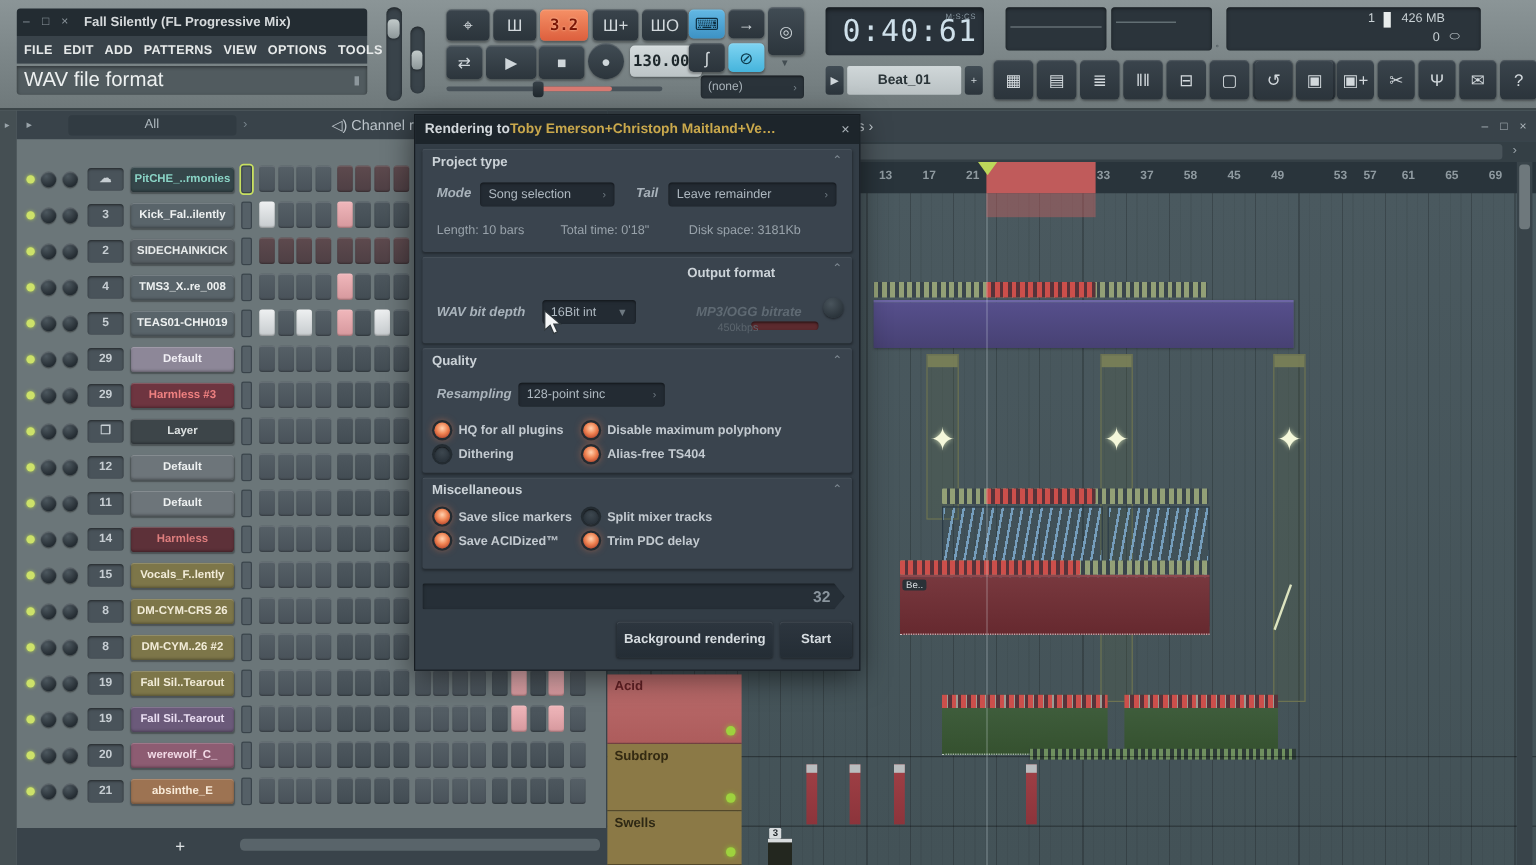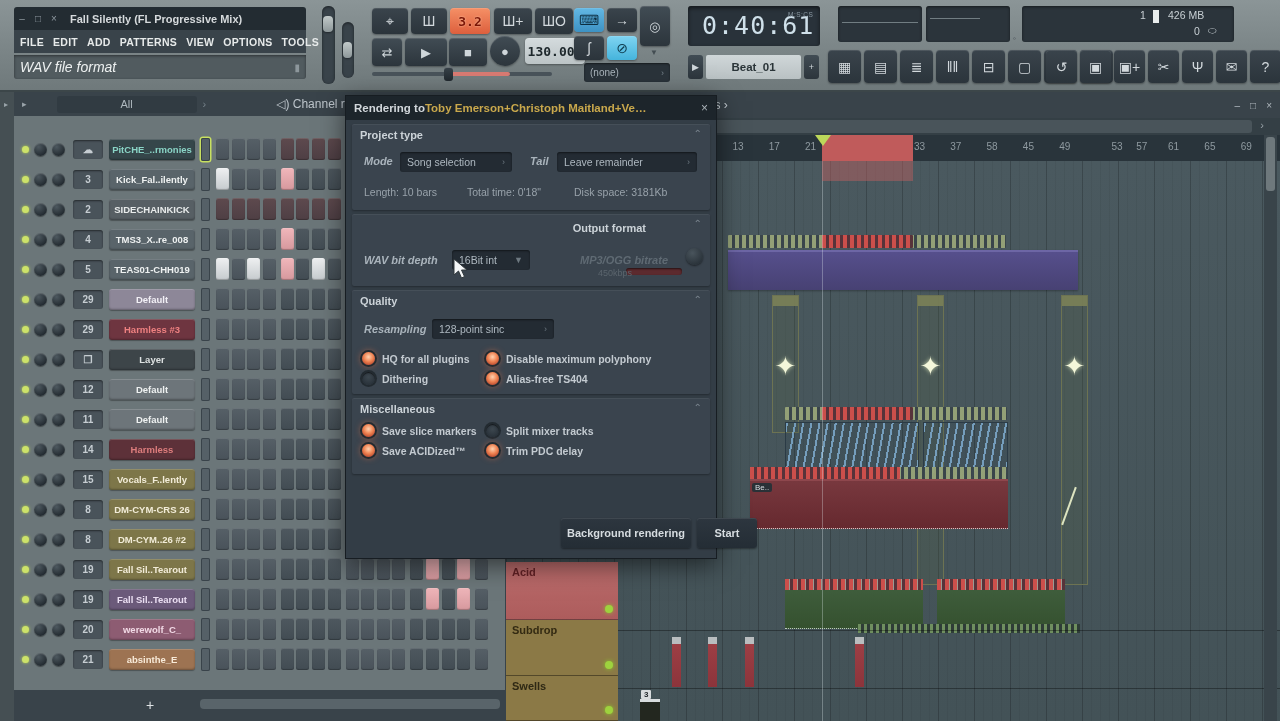--- a/index.html
+++ b/index.html
@@ -14,21 +14,21 @@
     background-color:#7d8789;border-bottom:2px solid #3c4649;}
   .winchip{left:14px;top:7px;width:292px;height:23px;background:#232c32;border-radius:3px 3px 0 0;
     display:flex;align-items:center;color:#8d979e;font-size:10px;}
   .winbtn{width:16px;text-align:center;cursor:pointer;}
   .wintitle{color:#d6dadc;font-size:11px;font-weight:bold;margin-left:8px;white-space:nowrap;overflow:hidden;}
   .menubar{left:14px;top:30px;width:292px;height:23px;background:#39434a;display:flex;align-items:center;
     padding-left:6px;box-sizing:border-box;gap:9px;}
   .menu-item{color:#e7eaea;font-size:10.5px;font-weight:bold;letter-spacing:.3px;cursor:pointer;}
   .hintbar{left:14px;top:55px;width:292px;height:24px;background:#515b5f;border-radius:0 0 3px 3px;
     box-shadow:inset 0 1px 3px rgba(0,0,0,.45);display:flex;align-items:center;padding:0 6px;box-sizing:border-box;}
-  .hinttext{color:#edf0f0;font-size:14px;font-style:italic;}
+  .hinttext{color:#edf0f0;font-size:17px;}
   .hinticon{margin-left:auto;color:#8d979c;font-size:10px;}
 
   .vslider{background:#39434a;border-radius:6px;box-shadow:inset 0 1px 3px rgba(0,0,0,.5);}
   .vhandle{position:absolute;left:1px;width:10px;height:16px;border-radius:4px;
     background:linear-gradient(#c2caca,#8d9799);box-shadow:0 1px 2px rgba(0,0,0,.4);}
 
   .tbtn{display:inline-flex;align-items:center;justify-content:center;height:26px;border-radius:4px;
     background:linear-gradient(#414c54,#2c353c);box-shadow:inset 0 1px 0 rgba(255,255,255,.12),0 1px 2px rgba(0,0,0,.35);
     color:#cfd6da;font-size:13px;cursor:pointer;}
   .tbtn.blue{background:linear-gradient(#63b8e4,#3d92c4);color:#0d2e40;}
@@ -101,21 +101,21 @@
   #playlist{left:506px;top:92px;width:774px;height:629px;background:#46555b;overflow:hidden;}
   #pl-head{left:0;top:0;width:100%;height:26px;background:#39434a;display:flex;align-items:center;
     padding:0 8px;box-sizing:border-box;color:#c4ccd1;}
   #pl-title{font-size:12px;margin-left:8px;white-space:nowrap;}
   .pl-hicon{color:#aeb8be;font-size:12px;margin-right:8px;}
   #pl-winbtns{margin-left:auto;display:flex;gap:10px;color:#aeb6bc;font-size:10px;}
   #pl-scrollstrip{left:0;top:26px;width:774px;height:17px;background:#343f45;}
   #pl-scrollthumb{position:absolute;left:2px;top:2px;width:744px;height:13px;background:#49545a;border-radius:3px;}
   #pl-scrollarrow{position:absolute;right:16px;top:1px;color:#98a2a8;font-size:11px;}
   #ruler{left:0;top:43px;width:774px;height:26px;background:#29343b;border-bottom:1px solid #1d262c;}
-  .rnum{position:absolute;top:6px;width:20px;text-align:center;color:#8f9aa0;font-size:10px;font-weight:normal;}
+  .rnum{position:absolute;top:6px;width:20px;text-align:center;color:#8f9aa0;font-size:10px;font-weight:bold;}
   .rnum.insel{color:#f2dcdc;}
   #pl-body{left:0;top:69px;width:774px;height:560px;
     background:repeating-linear-gradient(90deg,rgba(0,0,0,.16) 0 1px,transparent 1px 36px),
                repeating-linear-gradient(90deg,rgba(0,0,0,.05) 0 1px,transparent 1px 9px),
                linear-gradient(#4a595f,#435257);}
   .sel-ruler{left:316px;top:43px;width:91px;height:26px;background:#c05b5b;}
   .sel-below{left:316px;top:69px;width:91px;height:20px;background:rgba(195,95,95,.45);}
   .marker{left:309px;top:43px;width:0;height:0;border-left:8px solid transparent;border-right:8px solid transparent;
     border-top:11px solid #bcd75a;}
   .clip{position:absolute;box-sizing:border-box;}
@@ -185,21 +185,21 @@
   #bitrate-bar{position:absolute;width:56px;height:7px;background:#5c2a2e;border-radius:3px;
     box-shadow:inset 0 1px 2px rgba(0,0,0,.6);}
   #bitrate-knob{position:absolute;width:17px;height:17px;border-radius:50%;
     background:radial-gradient(circle at 38% 30%,#49545c,#2a333a 75%);box-shadow:0 1px 2px rgba(0,0,0,.5);}
   #progress{position:absolute;left:6px;top:390px;width:352px;height:22px;background:#262f37;border-radius:2px;
     box-shadow:inset 0 1px 3px rgba(0,0,0,.5);display:flex;align-items:center;justify-content:flex-end;
     padding-right:12px;box-sizing:border-box;clip-path:polygon(0 0,calc(100% - 9px) 0,100% 50%,calc(100% - 9px) 100%,0 100%);}
   #progress .pval{color:#8a959e;font-size:13px;font-weight:bold;}
   .dlgbtn{position:absolute;height:30px;background:linear-gradient(#2d363f,#242d35);border-radius:3px;
     color:#d6dce0;font-size:11px;font-weight:bold;display:flex;align-items:center;justify-content:center;
-    box-shadow:inset 0 1px 0 rgba(255,255,255,.09),0 1px 2px rgba(0,0,0,.4);cursor:pointer;margin-left:47px;}
+    box-shadow:inset 0 1px 0 rgba(255,255,255,.09),0 1px 2px rgba(0,0,0,.4);cursor:pointer;}
 
   #cursor{left:452px;top:258px;z-index:30;pointer-events:none;}
 </style>
 </head>
 <body>
 
 <div id="app">
 
   <div id="toolbar" class="abs">
     <div class="winchip abs">
@@ -1007,20 +1007,23 @@
             <span class="led on"></span>
             <span class="ltext">Save ACIDized™</span>
           </span>
           <span class="ledopt">
             <span class="led on"></span>
             <span class="ltext">Trim PDC delay</span>
           </span>
         </div>
     </div>
 
+    <div id="progress">
+      <span class="pval">32</span>
+    </div>
     <div class="dlgbtn" style="left:168px;top:422px;width:130px">Background rendering</div>
     <div class="dlgbtn" style="left:304px;top:422px;width:60px">Start</div>
   </div>
 
   <svg id="cursor" class="abs" width="20" height="22">
     <polygon points="2,1 2,17 6.5,13 9.5,20 12.5,18.5 9.5,12 15,12" fill="#f4f6f7" stroke="#30383c" stroke-width="1"></polygon>
   </svg>
 </div>
 
 </body></html>

